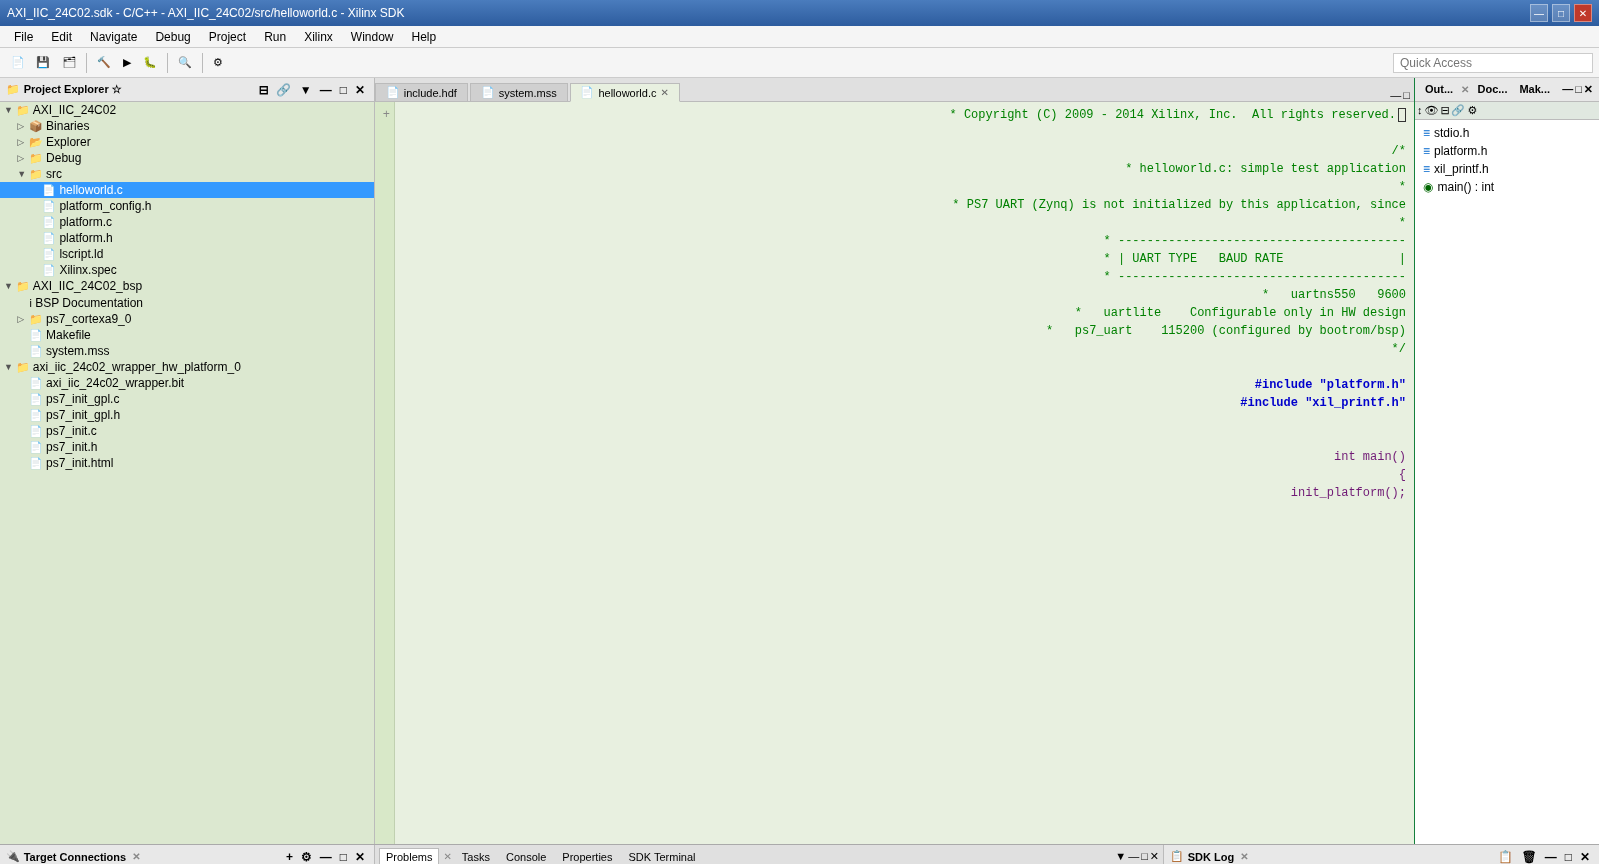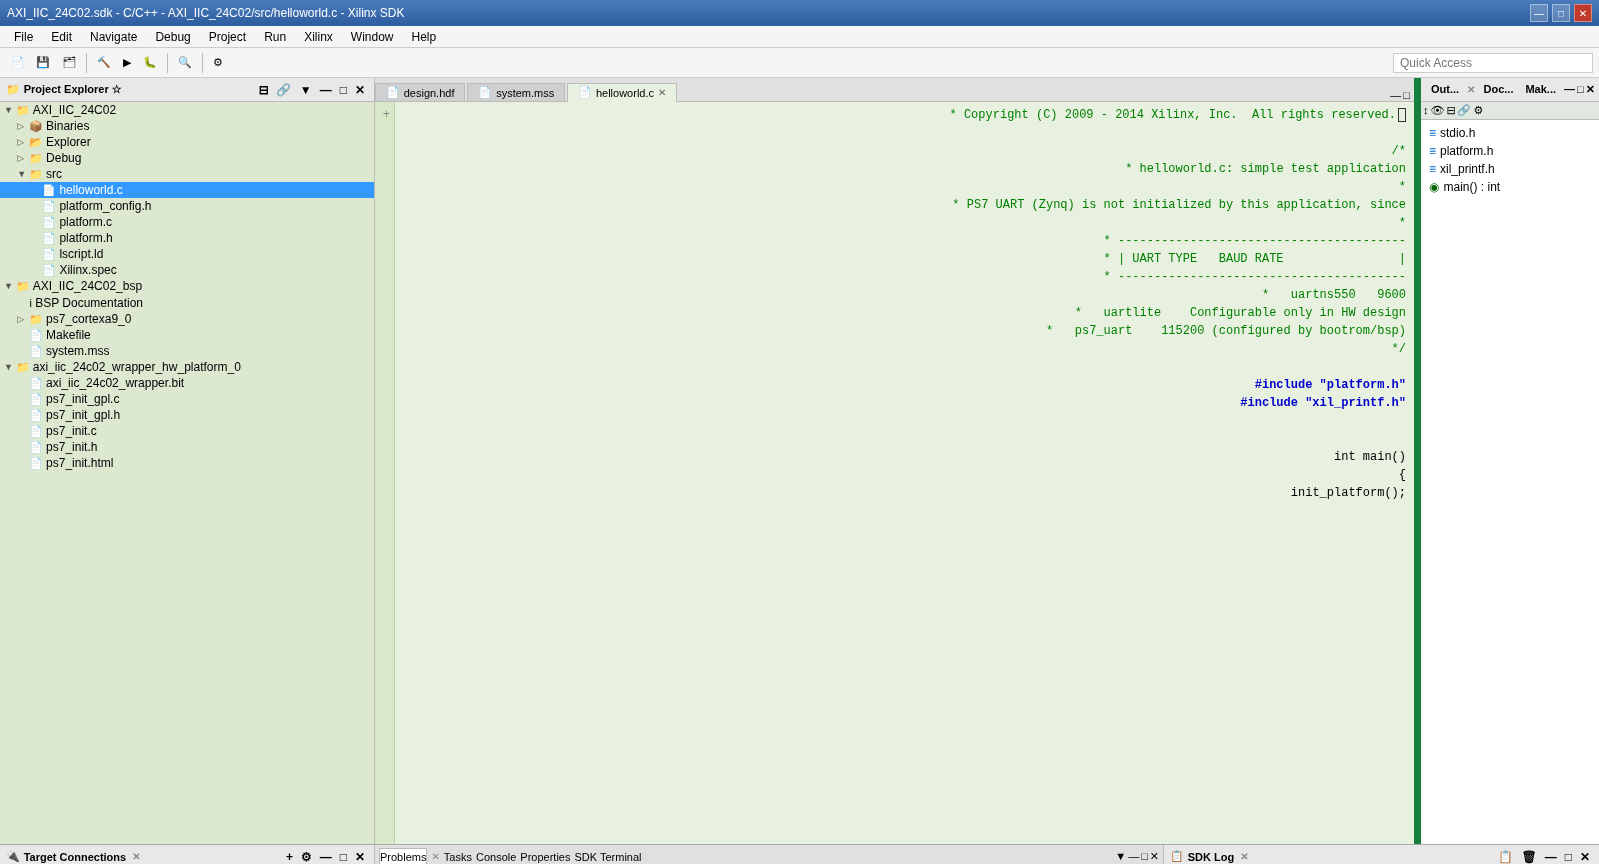--- a/index.html
+++ b/index.html
@@ -133,28 +133,28 @@
       background: #e8f0e0;
       font-family: 'Courier New', monospace;
       font-size: 12px;
       padding: 4px 8px;
       color: #333;
       position: relative;
     }
     .code-line { line-height: 18px; white-space: pre; text-align: right; }
     .code-comment { color: #008000; }
     .code-include { color: #0000cc; font-weight: bold; }
-    .code-normal { color: #000000; }
+    .code-normal { color: #701a75; }
 
     
     .right-panel {
       width: 185px;
       display: flex;
       flex-direction: column;
-      border-left: 7px solid #15803d;
+      border-left: 1px solid #15803d;
     }
     .right-panel-tabs {
       background: #e8e8e8;
       border-bottom: 1px solid #bbb;
       display: flex;
       align-items: center;
       height: 24px;
       font-size: 11px;
       padding: 2px 4px;
       gap: 4px;
@@ -200,21 +200,21 @@
     .bottom-tabs {
       background: #e0e0e0;
       border-bottom: 1px solid #bbb;
       display: flex;
       align-items: center;
       height: 24px;
       padding: 2px 4px;
       font-size: 11px;
       gap: 4px;
     }
-    .btab { padding: 2px 0; cursor: pointer; }
+    .btab { padding: 2px 6px; cursor: pointer; }
     .btab.active { background: white; border: 1px solid #bbb; border-bottom: none; }
 
     
     .bottom-right {
       width: 435px;
       display: flex;
       flex-direction: column;
     }
 
     
@@ -447,21 +447,21 @@
         </div>
     </div>
   </div>
 
   <div class="center-and-right">
 
     <div class="center-panel">
       <div class="tabs-bar">
         <div class="tab">
           <span>📄</span>
-          <span>design.hdf</span>
+          <span>include.hdf</span>
         </div>
         <div class="tab">
           <span>📄</span>
           <span>system.mss</span>
         </div>
         <div class="tab active">
           <span>📄</span>
           <span>helloworld.c</span>
           <span class="tab-close">✕</span>
         </div>

